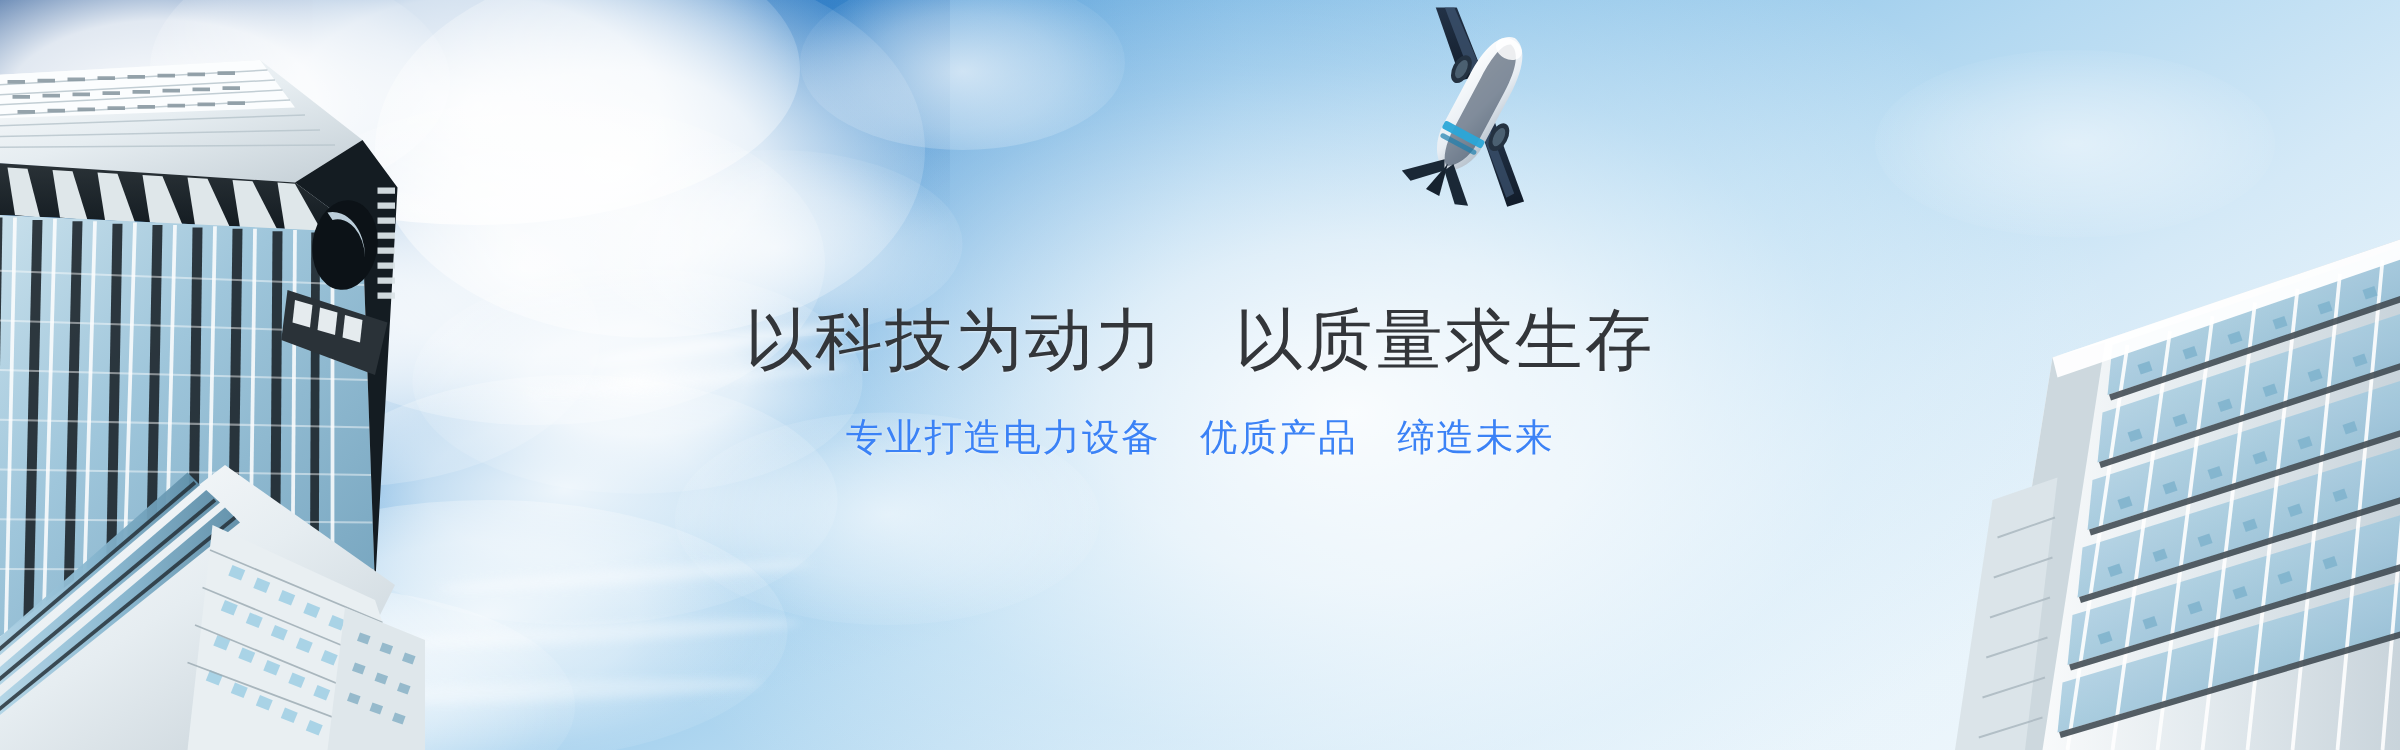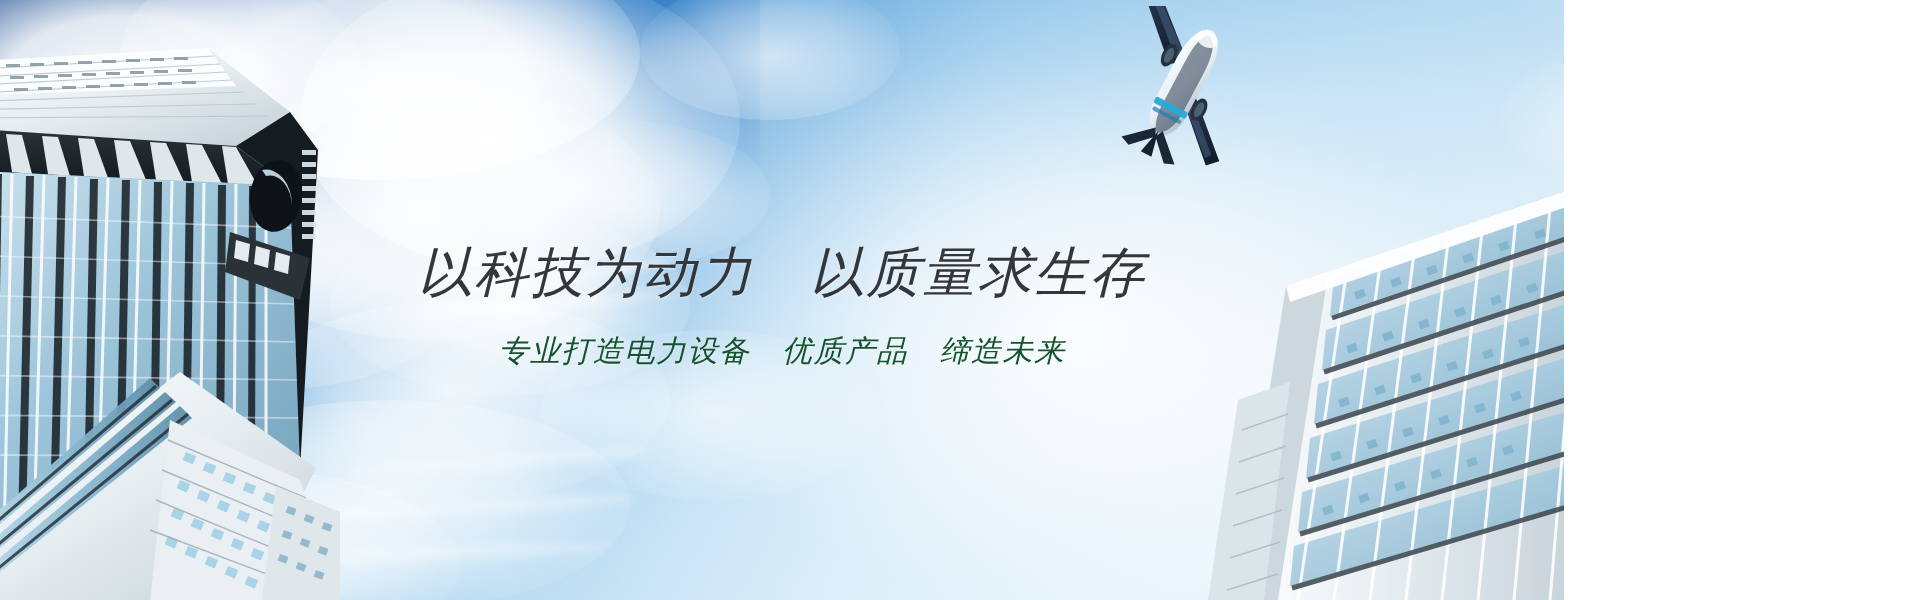--- a/index.html
+++ b/index.html
@@ -2,23 +2,22 @@
 <html><head>
 <meta charset="utf-8">
 <title>Banner</title>
 <style>
   * { margin:0; padding:0; box-sizing:border-box; }
   html,body { width:1920px; height:600px; overflow:hidden; background:#fff; }
   body { font-family:"Liberation Sans","DejaVu Sans",sans-serif; }
 
   #banner{
     position:relative;
-    width:1564px; height:600px;
+    width:1920px; height:600px;
     overflow:hidden;
-    font-style:italic;
   }
 
   
   .sky{
     position:absolute; inset:0;
     background:
       radial-gradient(ellipse 900px 620px at 1080px 330px,
           rgba(255,255,255,0.92) 0%,
           rgba(255,255,255,0.70) 22%,
           rgba(236,247,253,0.35) 45%,
@@ -109,21 +108,21 @@
     color:#33363a;
     letter-spacing:2px;
     white-space:pre;
     text-shadow:0 1px 2px rgba(255,255,255,.45);
   }
   .subline{
     margin-top:33px;
     font-size:30px;
     line-height:1.1;
     font-weight:500;
-    color:#14532d;
+    color:#3b82f6;
     letter-spacing:1.5px;
     white-space:pre;
     text-shadow:0 1px 2px rgba(255,255,255,.5);
   }
 </style>
 </head>
 <body>
 
 <div id="banner">
 

